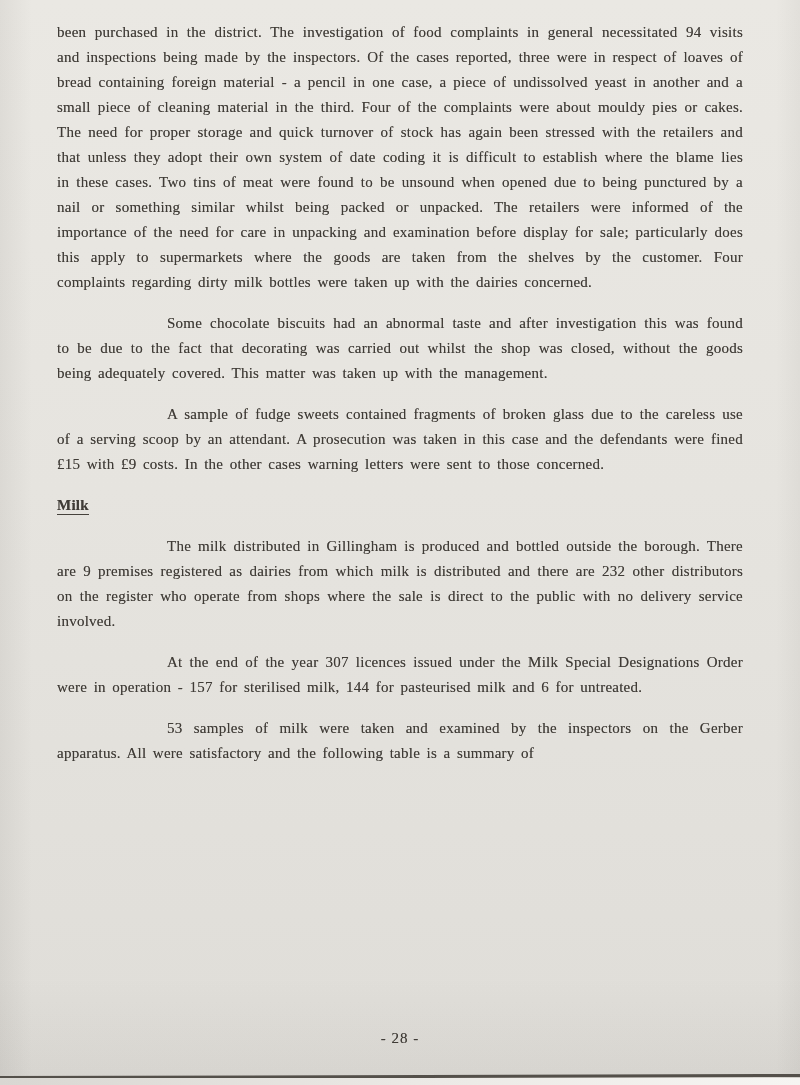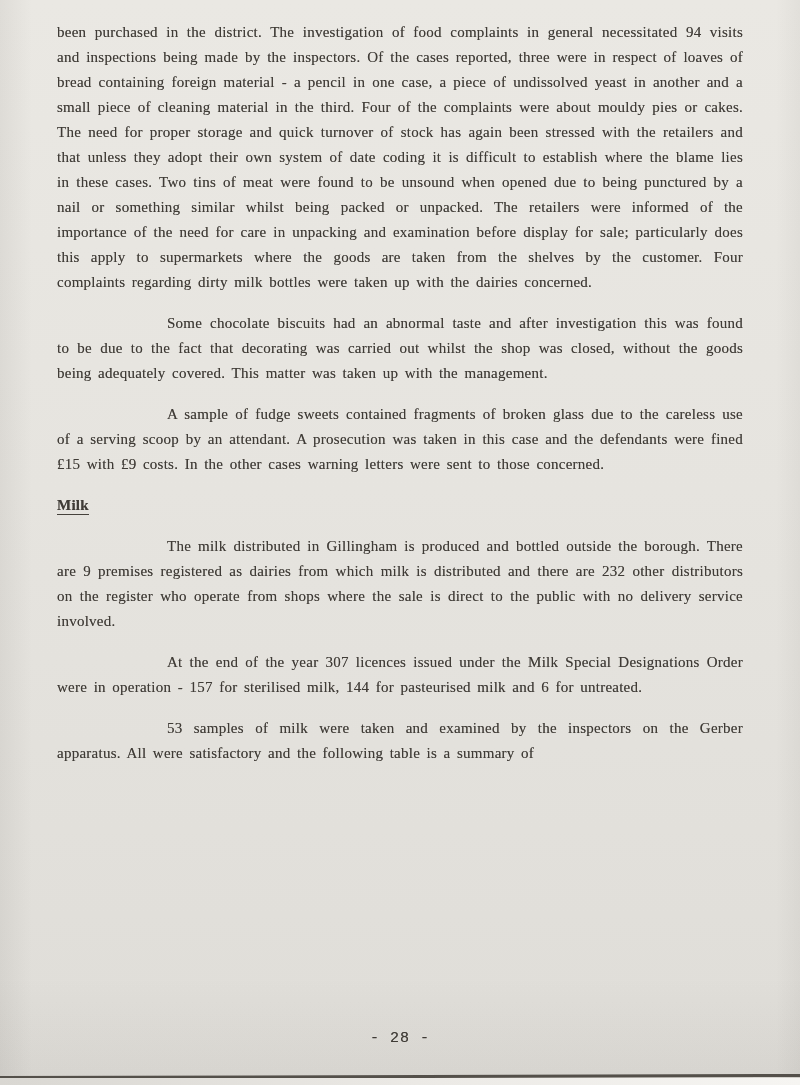--- a/index.html
+++ b/index.html
@@ -59,21 +59,20 @@
   .page-footer {
     position: absolute;
     left: 0;
     bottom: 38px;
     width: 100%;
     text-align: center;
     font-size: 15px;
     letter-spacing: 1px;
     color: #3f3b36;
     text-shadow: 0 0 0.5px rgba(62,58,52,0.55);
-    font-family: Liberation Mono, monospace;
   }
   .bottom-edge-line {
     position: absolute;
     left: 0;
     bottom: 7px;
     width: 100%;
     height: 3px;
     background: #54504a;
     transform: rotate(-0.15deg);
   }

